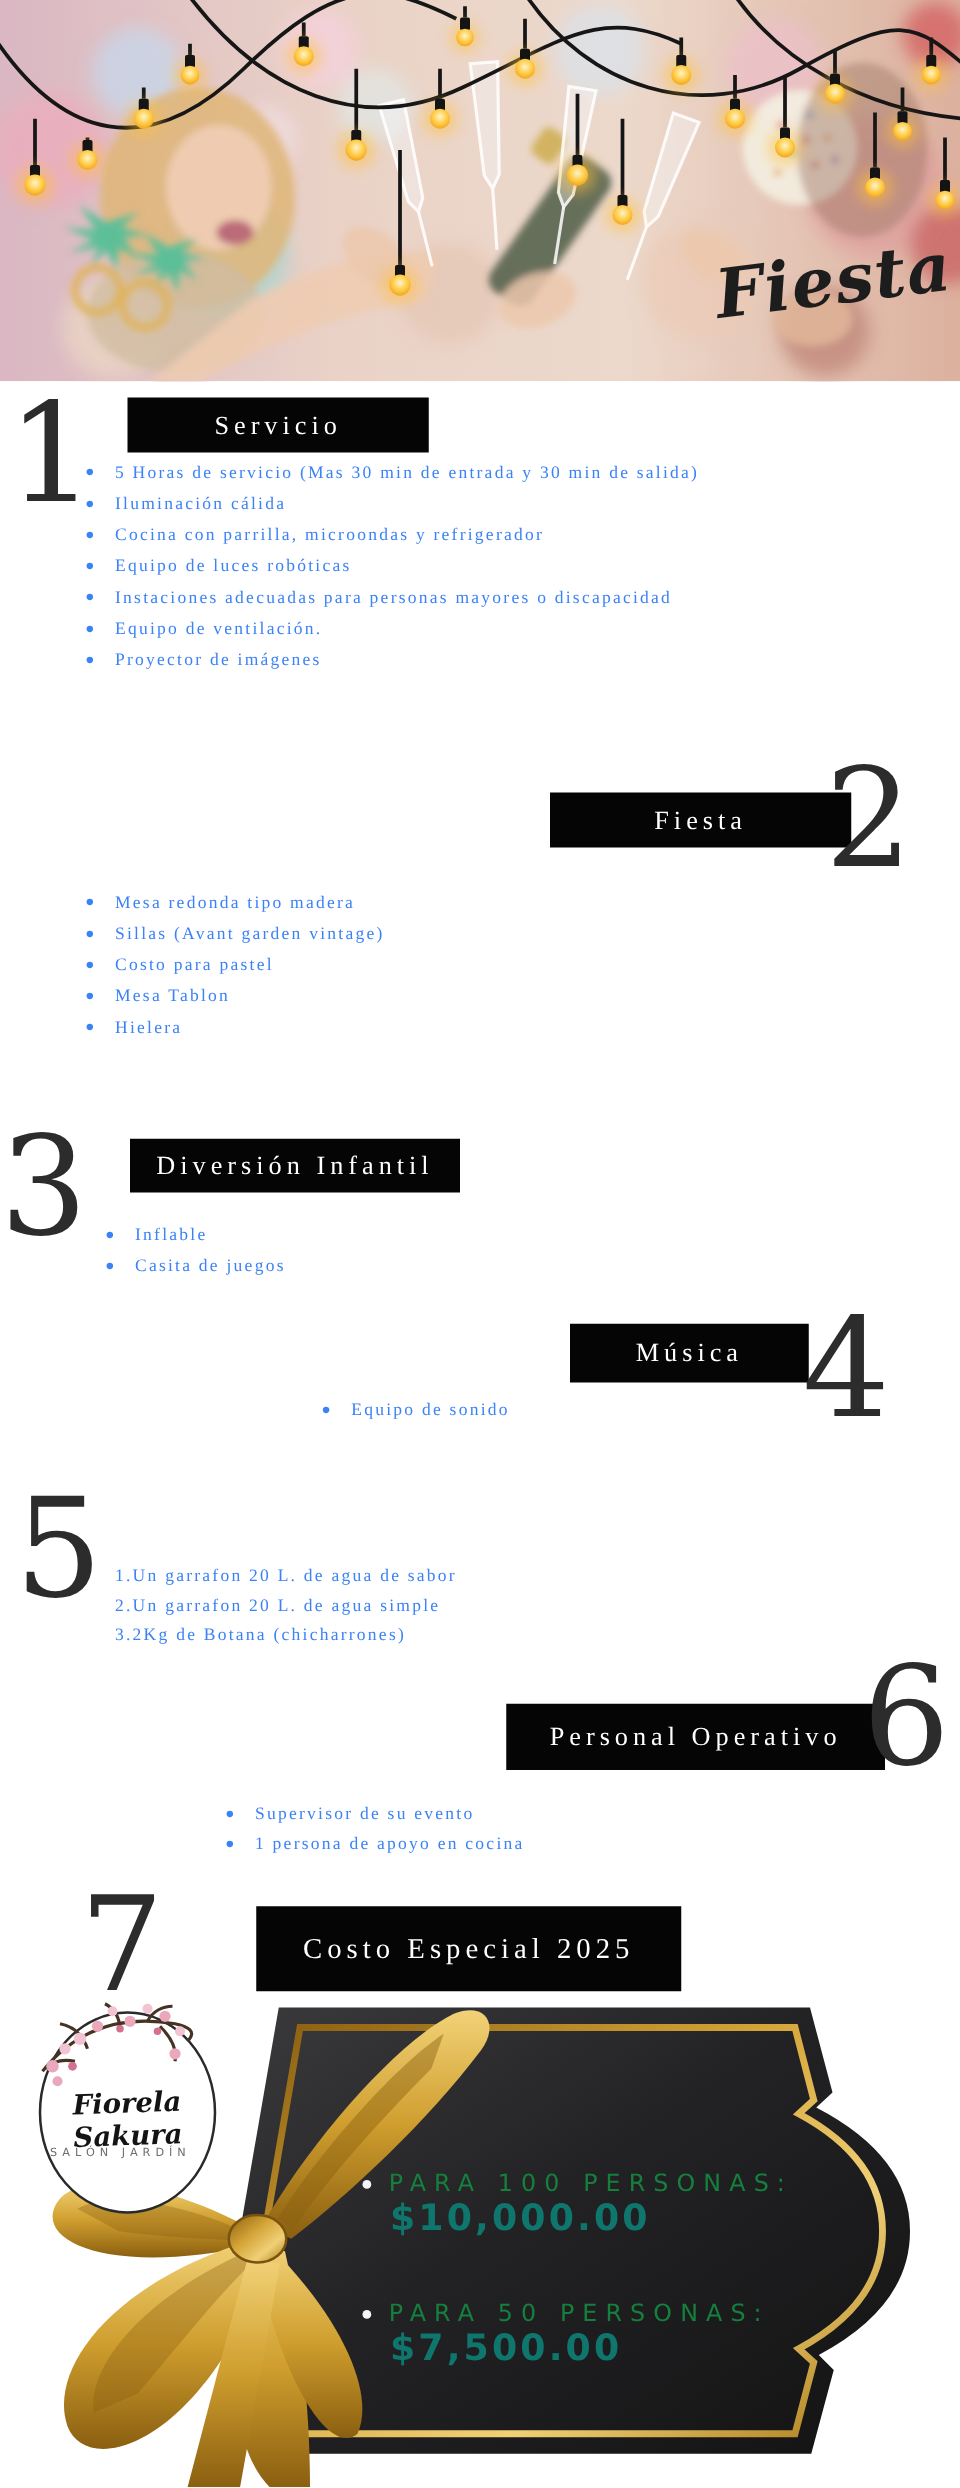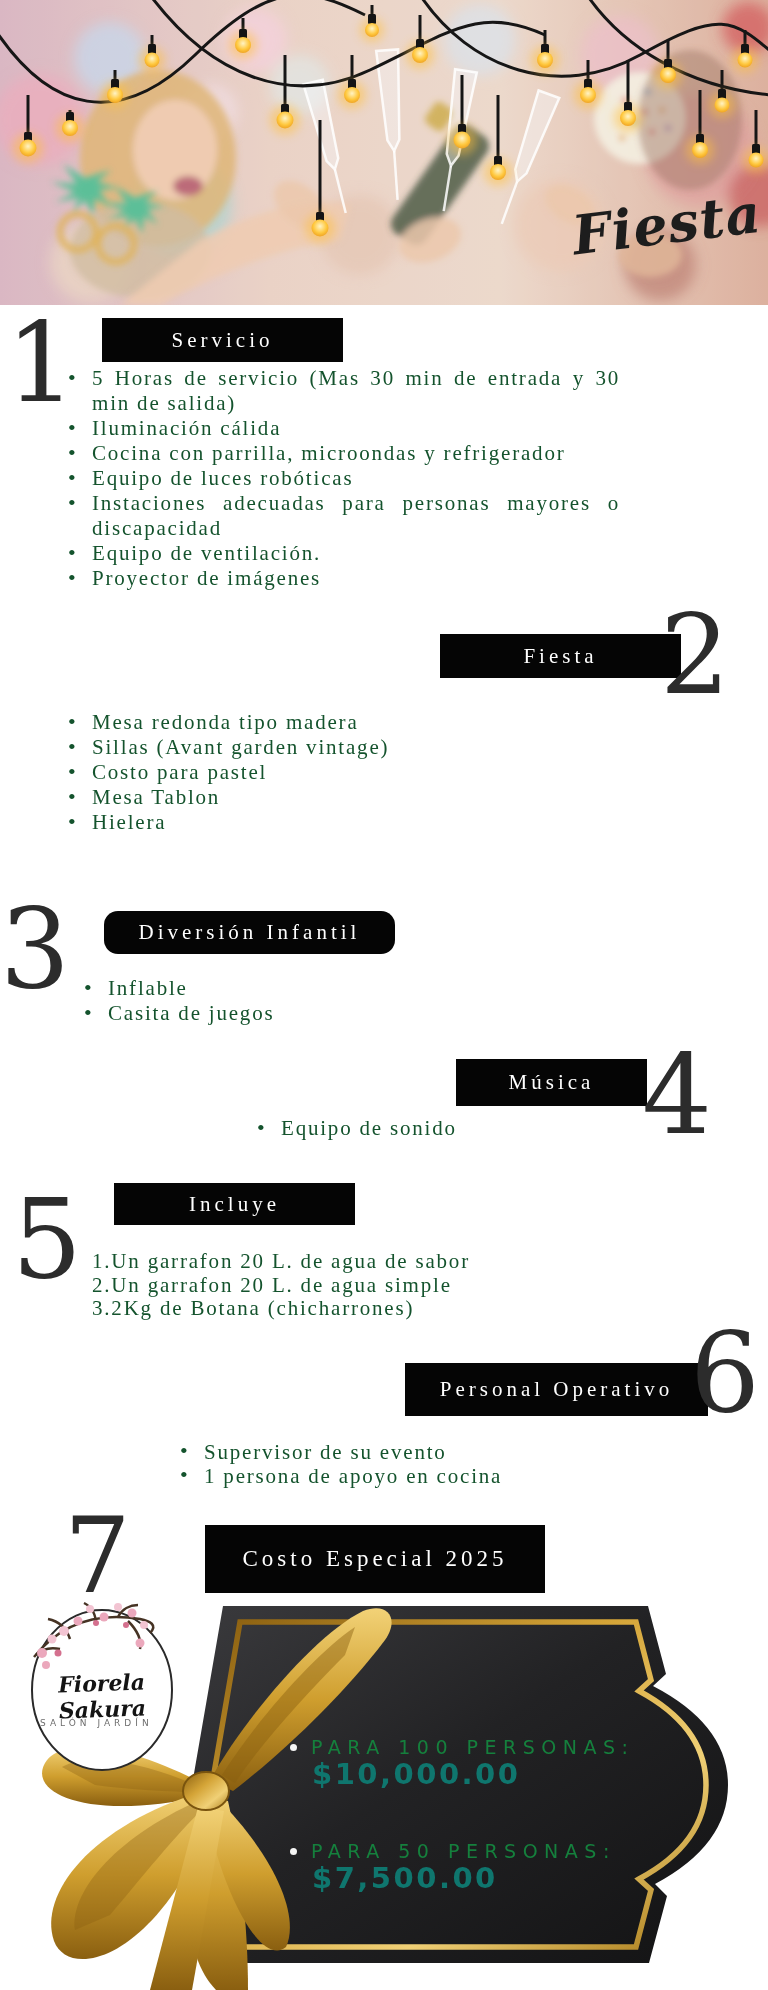--- a/index.html
+++ b/index.html
@@ -8,22 +8,22 @@
   
   .hero{position:absolute;left:0;top:0;width:768px;height:305px;overflow:hidden;}
   .hero svg{display:block;}
   .fiesta{position:absolute;left:572px;top:192px;width:190px;
           font-family:"DejaVu Serif",serif;font-style:italic;font-weight:bold;
           font-size:54px;color:#1d1d1d;transform:rotate(-7deg);letter-spacing:1px;}
   
   .num{position:absolute;font-family:"DejaVu Serif",serif;color:#2c2c2c;line-height:1;}
   .hbox{position:absolute;background:#050505;color:#ffffff;display:flex;
         align-items:center;justify-content:center;font-size:21px;letter-spacing:4px;margin-left:32px;}
-  .list{position:absolute;margin:0;padding:0;list-style:none;color:#14532d;
-        font-size:21px;line-height:25px;letter-spacing:1.8px;}
+  .list{position:absolute;margin:0;padding:0;list-style:none;color:#3b82f6;
+        font-size:14px;line-height:25px;letter-spacing:1.8px;}
   .list li{position:relative;padding-left:28px;margin:0;}
   .list li::before{content:"\2022";position:absolute;left:4px;top:-1px;font-size:22px;}
   .list.justify li{text-align:justify;}
   .list.plain li{padding-left:0;}
   .list.plain li::before{content:"";}
   
   .bottom-art{position:absolute;left:0;top:1595px;width:768px;height:395px;}
   .logo-name{position:absolute;left:33px;top:1670px;width:138px;text-align:center;
              font-family:"DejaVu Serif",serif;font-style:italic;font-weight:bold;
              font-size:22px;color:#141414;transform:rotate(-2deg);}
@@ -263,40 +263,37 @@
   <div class="num" style="left:660px;top:600px;font-size:110px;">2</div>
   <ul class="list" style="left:64px;top:710px;width:560px;">
     <li>Mesa redonda tipo madera</li>
     <li>Sillas (Avant garden vintage)</li>
     <li>Costo para pastel</li>
     <li>Mesa Tablon</li>
     <li>Hielera</li>
   </ul>
 
   <div class="num" style="left:0px;top:894px;font-size:110px;">3</div>
-  <div class="hbox" style="left:72px;top:911px;width:291px;height:43px;border-radius:14px;">
+  <div class="hbox" style="left:72px;top:911px;width:264px;height:43px;">
     <span>Diversión Infantil</span>
   </div>
   <ul class="list" style="left:80px;top:976px;width:500px;">
     <li>Inflable</li>
     <li>Casita de juegos</li>
   </ul>
 
   <div class="hbox" style="left:424px;top:1059px;width:191px;height:47px;">
     <span>Música</span>
   </div>
   <div class="num" style="left:642px;top:1040px;font-size:110px;">4</div>
   <ul class="list" style="left:253px;top:1116px;width:380px;">
     <li>Equipo de sonido</li>
   </ul>
 
   <div class="num" style="left:12px;top:1184px;font-size:110px;">5</div>
-  <div class="hbox" style="left:82px;top:1183px;width:241px;height:42px;">
-    <span>Incluye</span>
-  </div>
   <ul class="list plain" style="left:92px;top:1250px;width:540px;line-height:23.5px;">
     <li>1.Un garrafon 20 L. de agua de sabor</li>
     <li>2.Un garrafon 20 L. de agua simple</li>
     <li>3.2Kg de Botana (chicharrones)</li>
   </ul>
 
   <div class="hbox" style="left:373px;top:1363px;width:303px;height:53px;">
     <span>Personal Operativo</span>
   </div>
   <div class="num" style="left:690px;top:1318px;font-size:110px;">6</div>

